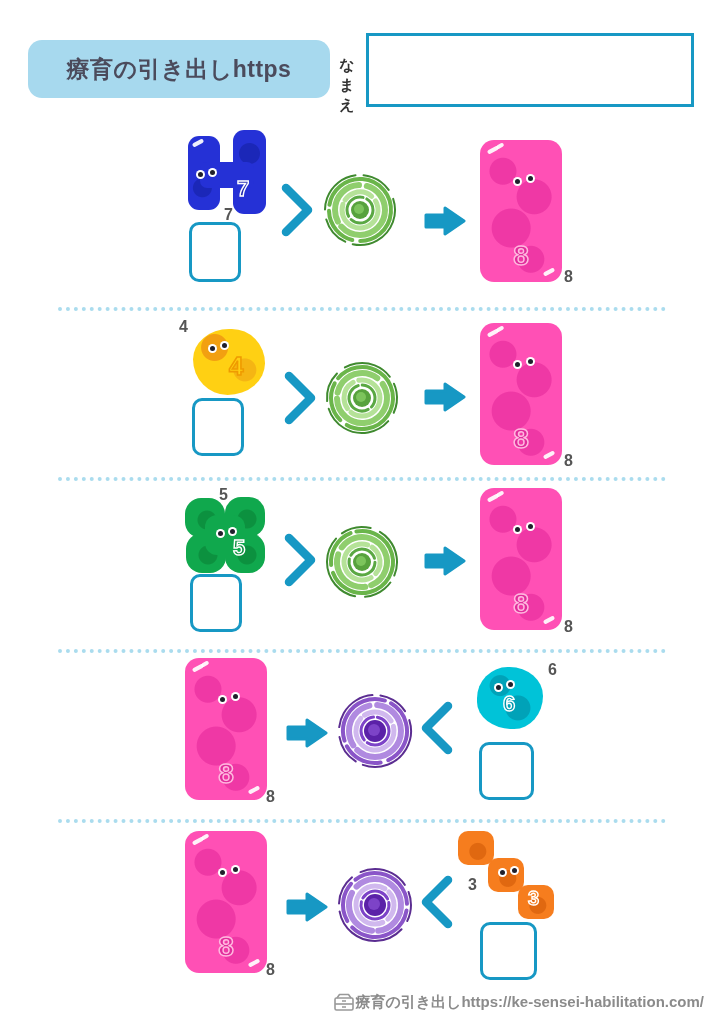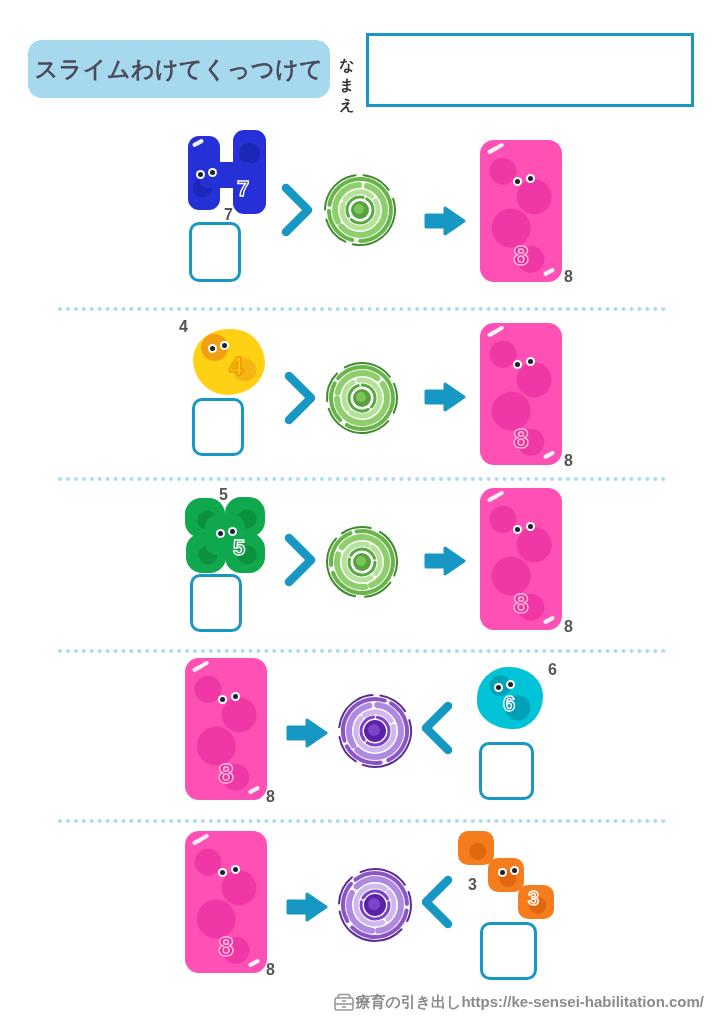--- a/index.html
+++ b/index.html
@@ -97,21 +97,21 @@
 
   
   .footer{position:absolute;right:20px;bottom:12px;display:flex;align-items:center;
     color:#8b8b8b;font-size:15px;font-weight:bold;}
 </style>
 </head>
 <body>
 
 <div class="page">
 
-  <div class="title-badge">スライムわけてくっつけて</div>
+  <div class="title-badge">療育の引き出しhttps</div>
   <div class="name-label">なまえ</div>
   <div class="name-box"></div>
 
   <div class="sep" style="top:307px;"></div>
   <div class="sep" style="top:477px;"></div>
   <div class="sep" style="top:649px;"></div>
   <div class="sep" style="top:819px;"></div>
 
   <div>
     <div class="slime-blue" style="left:188px;top:130px;">

